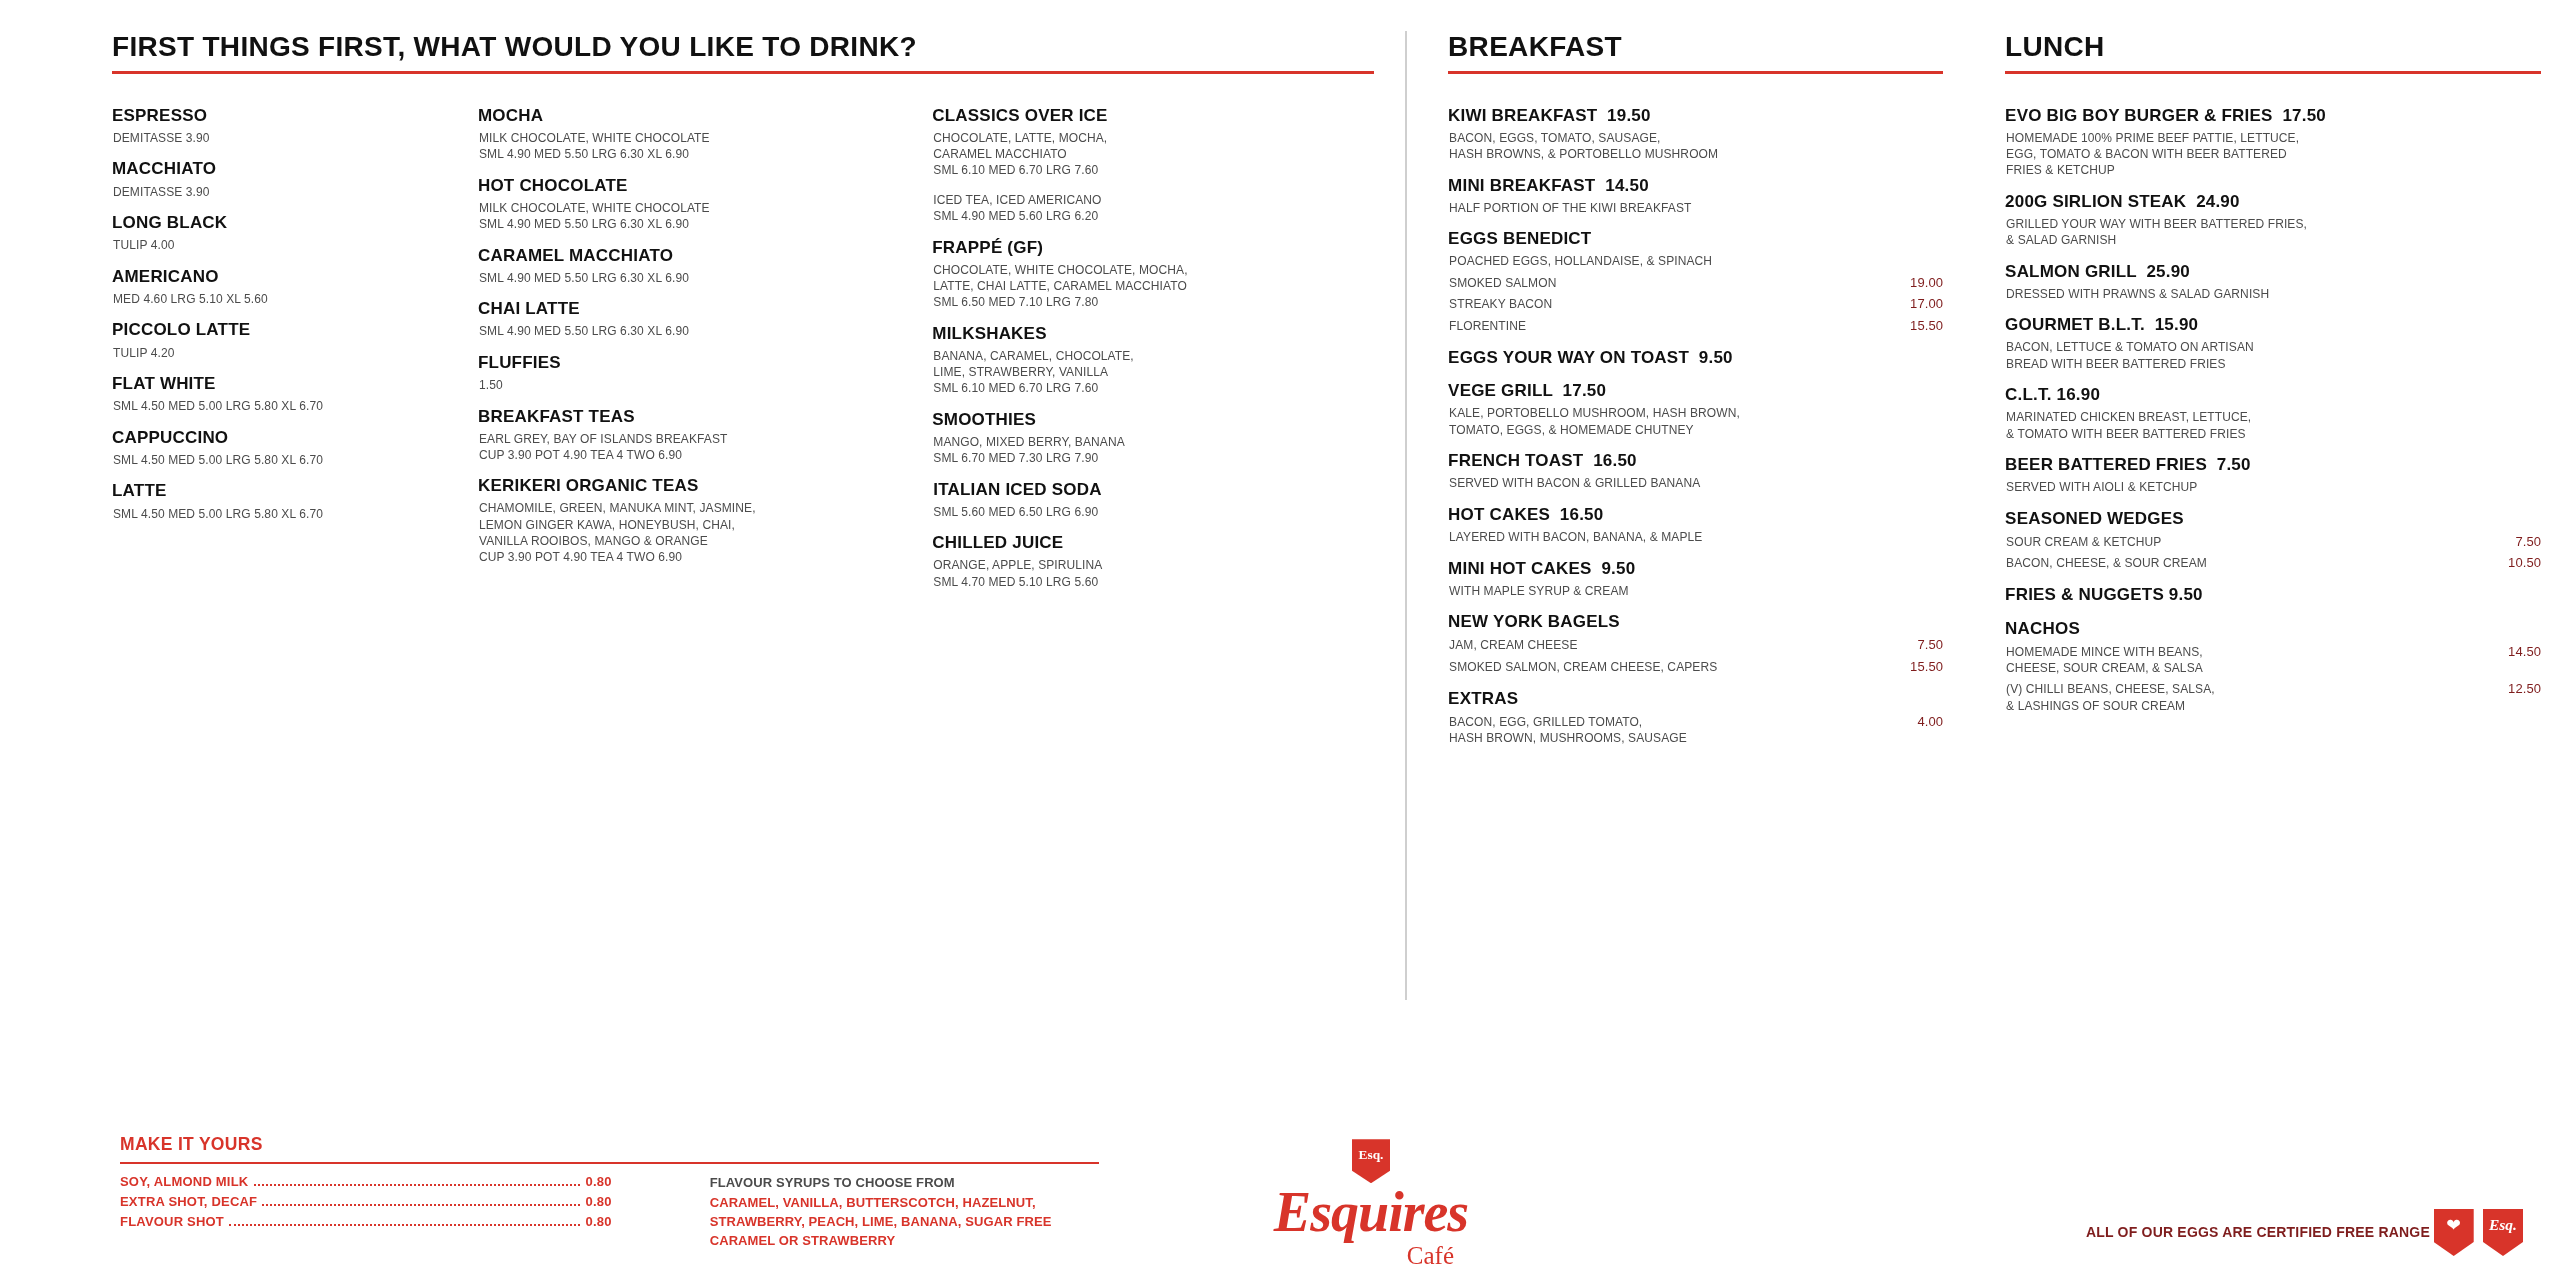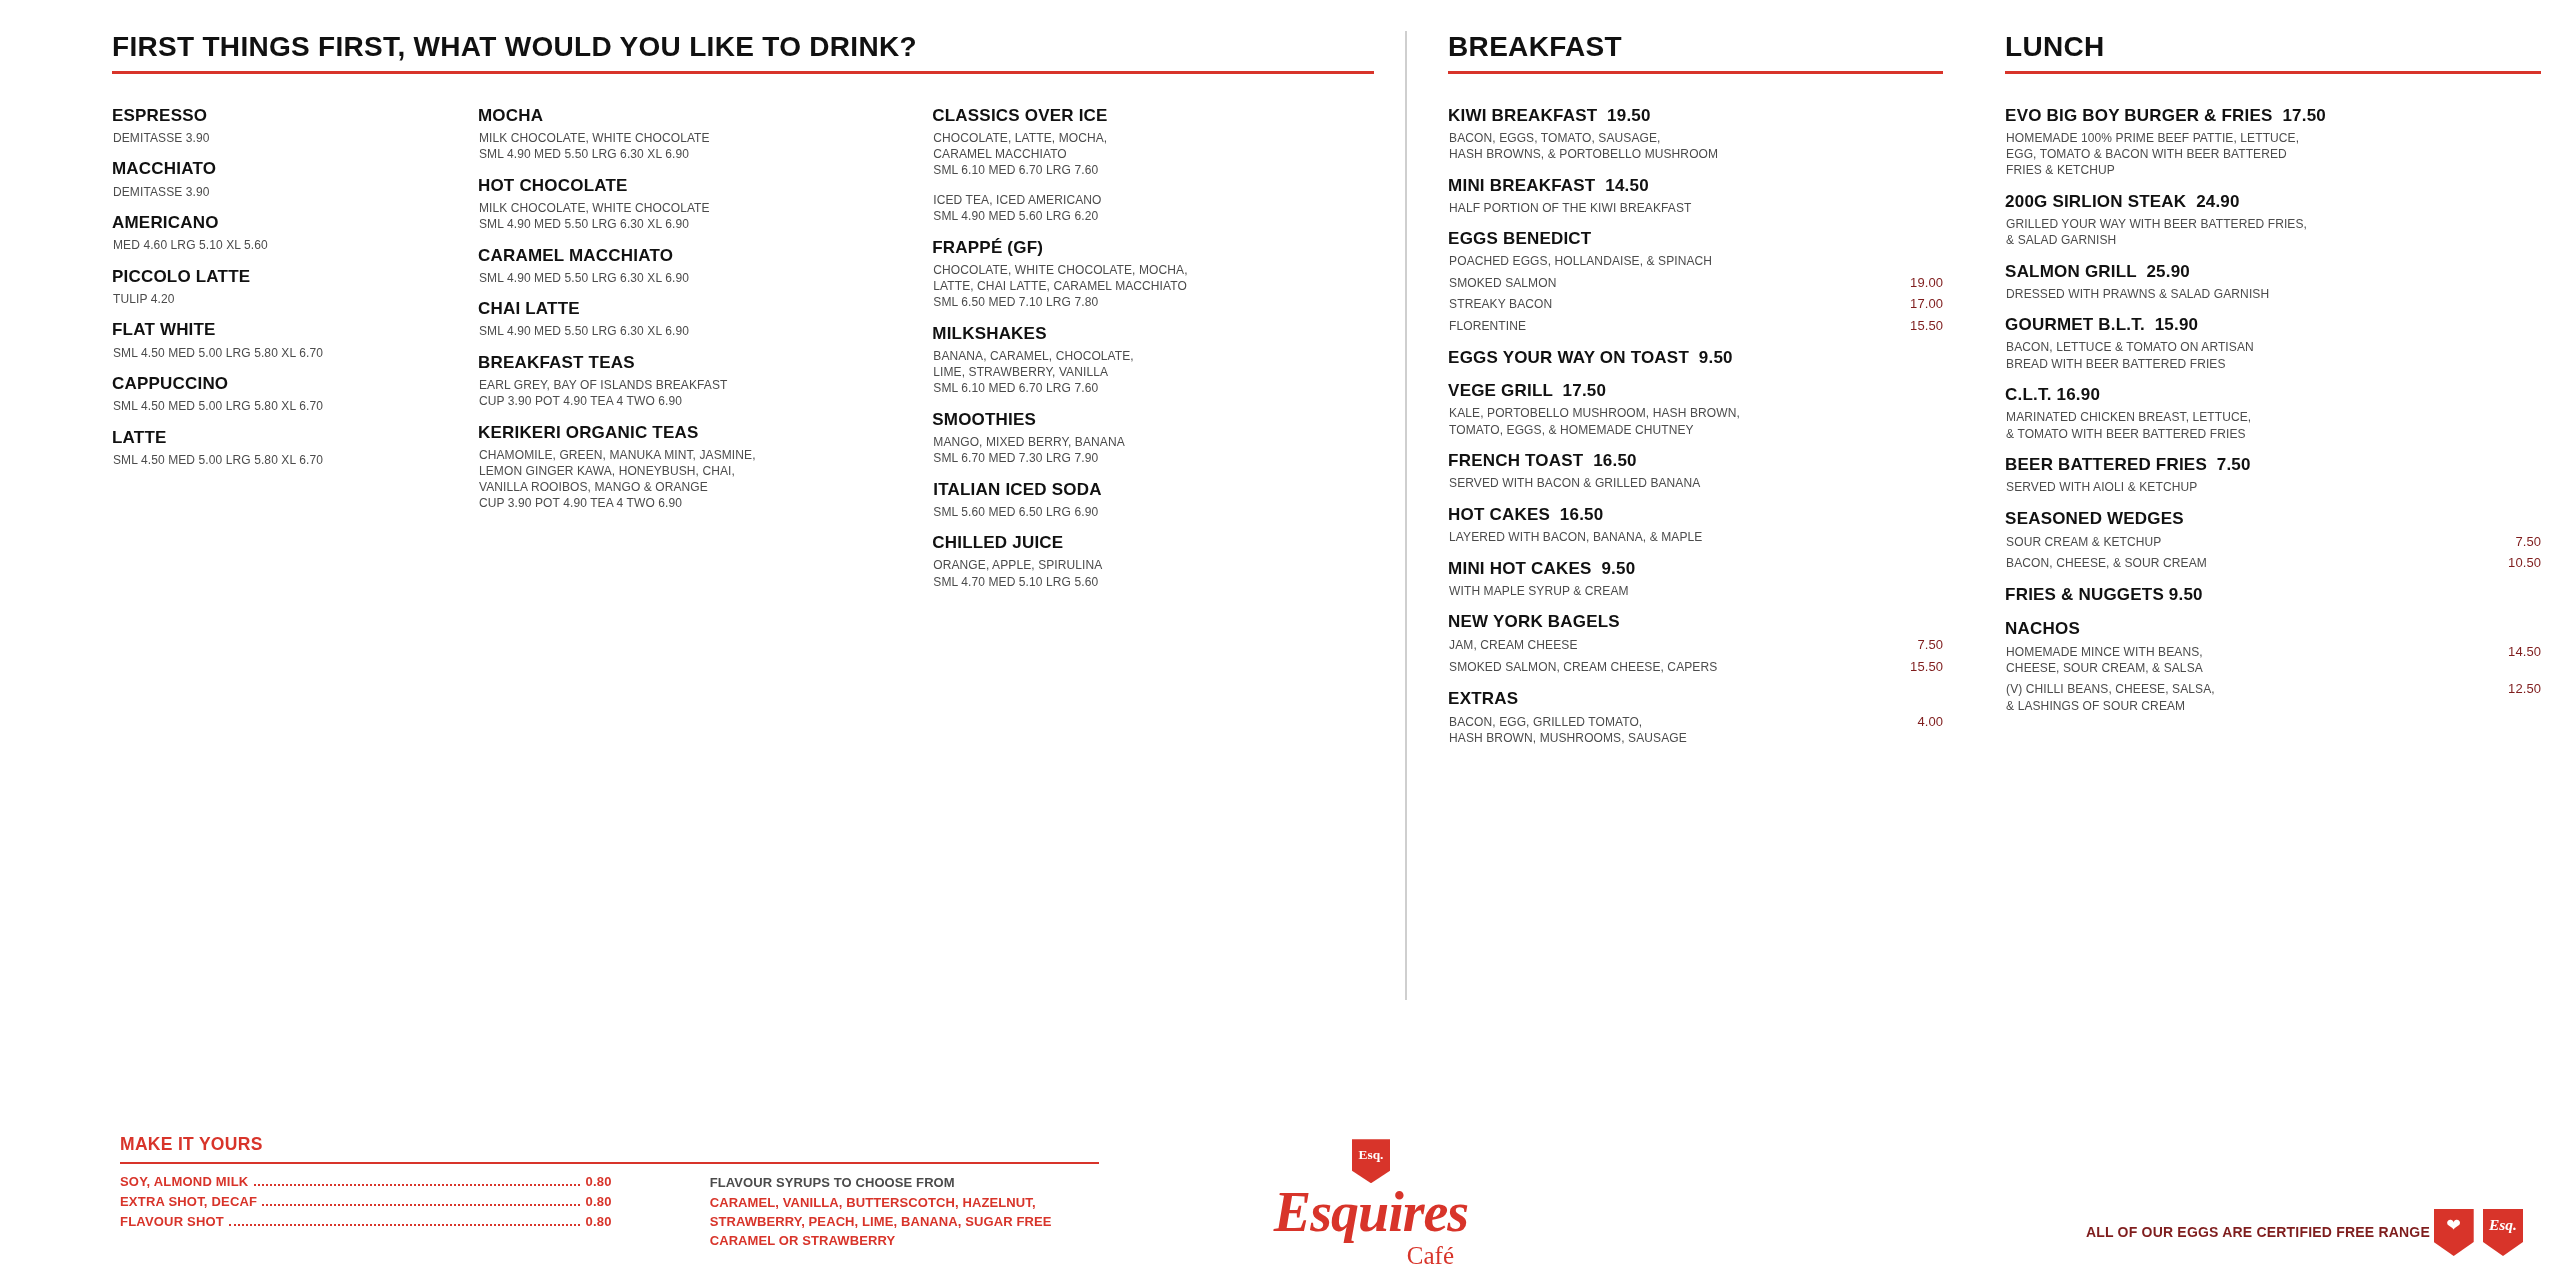--- a/index.html
+++ b/index.html
@@ -247,20 +247,24 @@
         <div class="dcol c1">
           <div class="item">
             <div class="item-name">ESPRESSO</div>
             <div class="item-desc" style="white-space: pre-line;">DEMITASSE  3.90</div>
           </div>
           <div class="item">
             <div class="item-name">MACCHIATO</div>
             <div class="item-desc" style="white-space: pre-line;">DEMITASSE  3.90</div>
           </div>
           <div class="item">
+            <div class="item-name">LONG BLACK</div>
+            <div class="item-desc" style="white-space: pre-line;">TULIP  4.00</div>
+          </div>
+          <div class="item">
             <div class="item-name">AMERICANO</div>
             <div class="item-desc" style="white-space: pre-line;">MED  4.60   LRG  5.10   XL  5.60</div>
           </div>
           <div class="item">
             <div class="item-name">PICCOLO LATTE</div>
             <div class="item-desc" style="white-space: pre-line;">TULIP  4.20</div>
           </div>
           <div class="item">
             <div class="item-name">FLAT WHITE</div>
             <div class="item-desc" style="white-space: pre-line;">SML  4.50   MED  5.00   LRG  5.80   XL  6.70</div>
@@ -286,20 +290,24 @@
             <div class="item-desc" style="white-space: pre-line;">MILK CHOCOLATE, WHITE CHOCOLATE
 SML  4.90   MED  5.50   LRG  6.30   XL  6.90</div>
           </div>
           <div class="item">
             <div class="item-name">CARAMEL MACCHIATO</div>
             <div class="item-desc" style="white-space: pre-line;">SML  4.90   MED  5.50   LRG  6.30   XL  6.90</div>
           </div>
           <div class="item">
             <div class="item-name">CHAI LATTE</div>
             <div class="item-desc" style="white-space: pre-line;">SML  4.90   MED  5.50   LRG  6.30   XL  6.90</div>
+          </div>
+          <div class="item">
+            <div class="item-name">FLUFFIES</div>
+            <div class="item-desc" style="white-space: pre-line;">1.50</div>
           </div>
           <div class="item">
             <div class="item-name">BREAKFAST TEAS</div>
             <div class="item-desc" style="white-space: pre-line;">EARL GREY, BAY OF ISLANDS BREAKFAST
 CUP  3.90   POT  4.90   TEA 4 TWO  6.90</div>
           </div>
           <div class="item">
             <div class="item-name">KERIKERI ORGANIC TEAS</div>
             <div class="item-desc" style="white-space: pre-line;">CHAMOMILE, GREEN, MANUKA MINT, JASMINE,
 LEMON GINGER KAWA, HONEYBUSH, CHAI,

